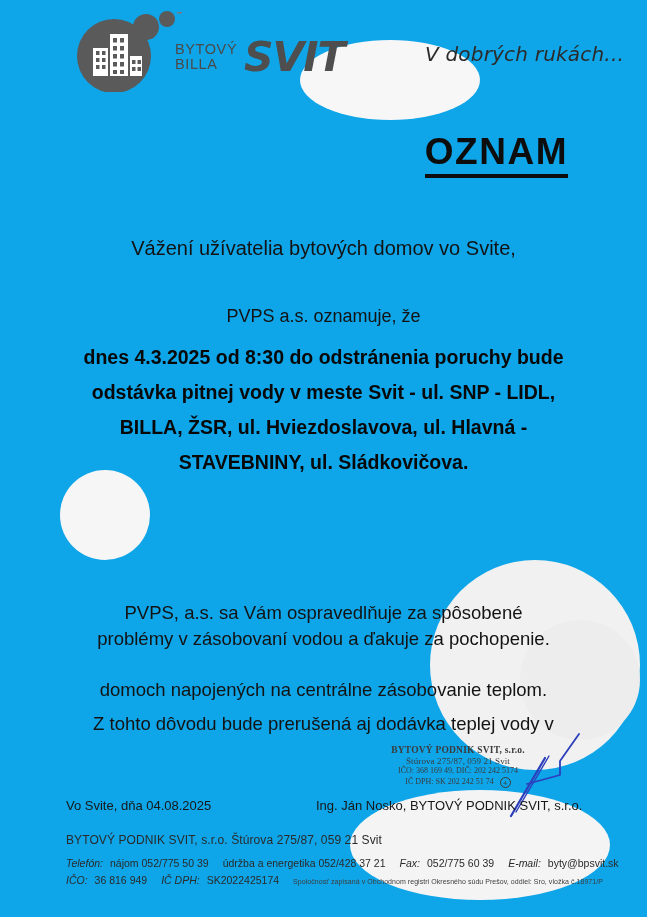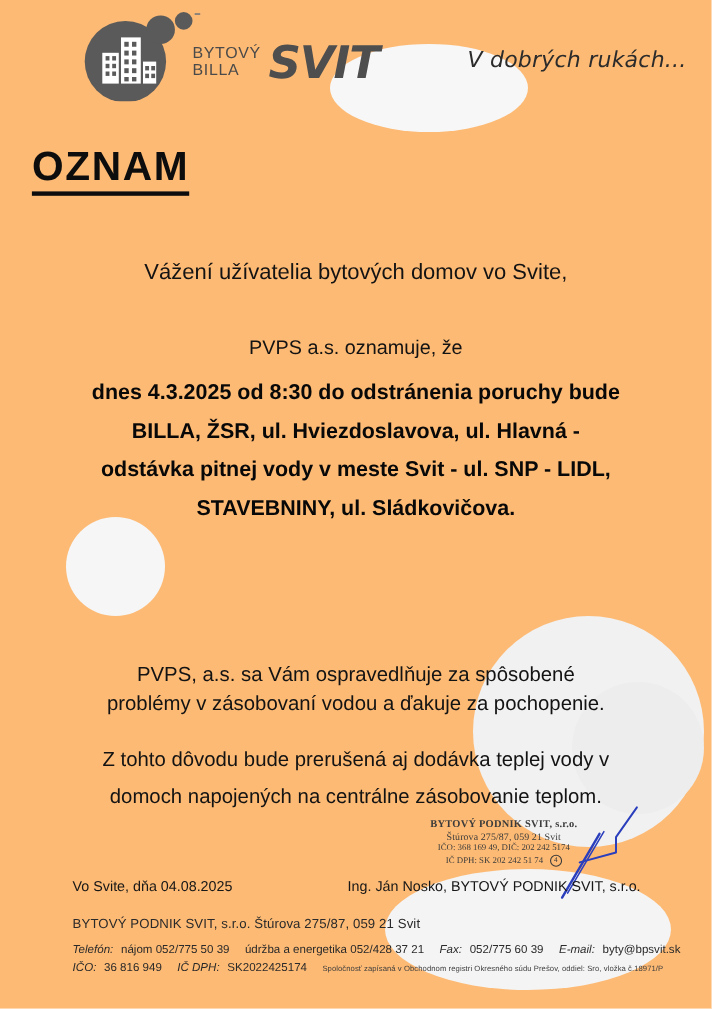--- a/index.html
+++ b/index.html
@@ -7,21 +7,21 @@
     padding: 0;
     background: #ffffff;
   }
   body {
     font-family: "Liberation Sans", sans-serif;
   }
   .page {
     position: relative;
     width: 647px;
     height: 917px;
-    background: #fdba74;
+    background: #0ea5e9;
     overflow: hidden;
     color: #111;
   }
   
   .scan-blob {
     position: absolute;
     border-radius: 50%;
     background: #f0f0f0;
     pointer-events: none;
   }
@@ -54,26 +54,25 @@
     color: #2b2b2b;
     letter-spacing: 0.2px;
     white-space: nowrap;
   }
 
   
   .title {
     position: absolute;
     left: 0; top: 131px;
     width: 568px;
-    text-align: left;
+    text-align: right;
     font-size: 37px;
     font-weight: bold;
     letter-spacing: 1.5px;
     color: #0d0d0d;
-    padding-left: 29px;
   }
   .title span {
     border-bottom: 4px solid #0d0d0d;
     padding-bottom: 2px;
   }
 
   
   .salutation {
     position: absolute;
     left: 0; top: 237px;
@@ -279,34 +278,34 @@
   <div class="title">
     <span>OZNAM</span>
   </div>
 
   <div class="salutation">Vážení užívatelia  bytových domov vo Svite,</div>
 
   <div class="lead">PVPS a.s. oznamuje, že</div>
 
   <div class="bold-block">
     <div>dnes 4.3.2025 od 8:30 do odstránenia poruchy bude</div>
+    <div>odstávka pitnej vody v meste Svit - ul. SNP - LIDL,</div>
     <div>BILLA, ŽSR, ul. Hviezdoslavova, ul. Hlavná -</div>
-    <div>odstávka pitnej vody v meste Svit - ul. SNP - LIDL,</div>
     <div>STAVEBNINY, ul. Sládkovičova.</div>
   </div>
 
 
   <div class="para-apology">
     <div>PVPS, a.s. sa Vám ospravedlňuje za spôsobené</div>
     <div>problémy v zásobovaní vodou a ďakuje za pochopenie.</div>
   </div>
 
   <div class="para-heat">
+    <div>domoch napojených na centrálne zásobovanie teplom.</div>
     <div>Z tohto dôvodu bude prerušená aj dodávka teplej vody v</div>
-    <div>domoch napojených na centrálne zásobovanie teplom.</div>
   </div>
 
   <div class="stamp">
     <div class="s1">BYTOVÝ PODNIK SVIT, s.r.o.</div>
     <div class="s2">Štúrova 275/87, 059 21 Svit</div>
     <div class="s3">IČO: 368 169 49, DIČ: 202 242 5174</div>
     <div class="s4">
       <span>IČ DPH: SK 202 242 51 74</span><span class="stamp-circle">4</span>
     </div>
   </div>

